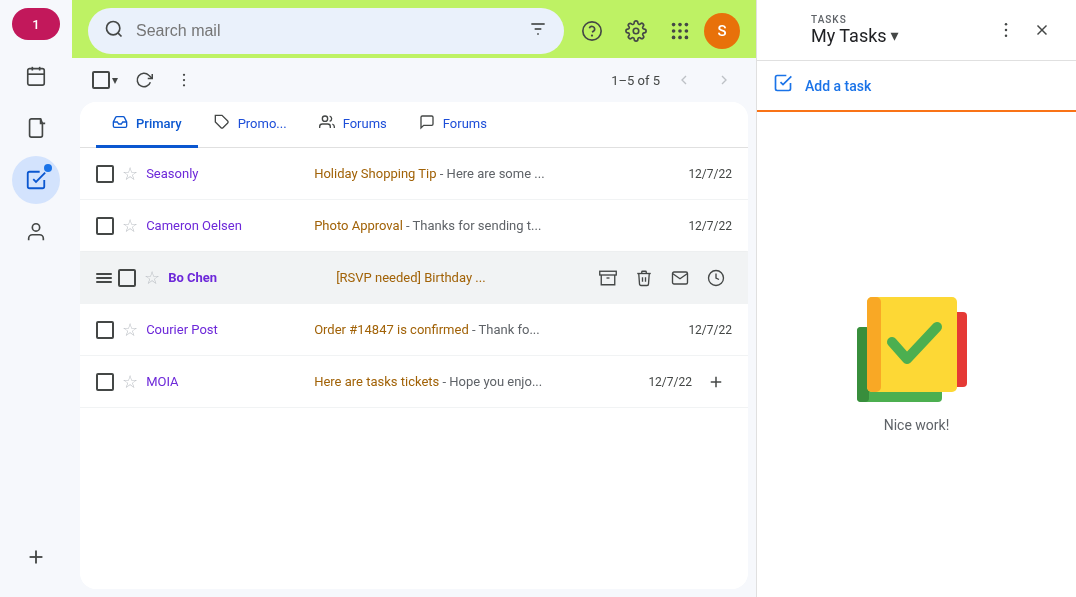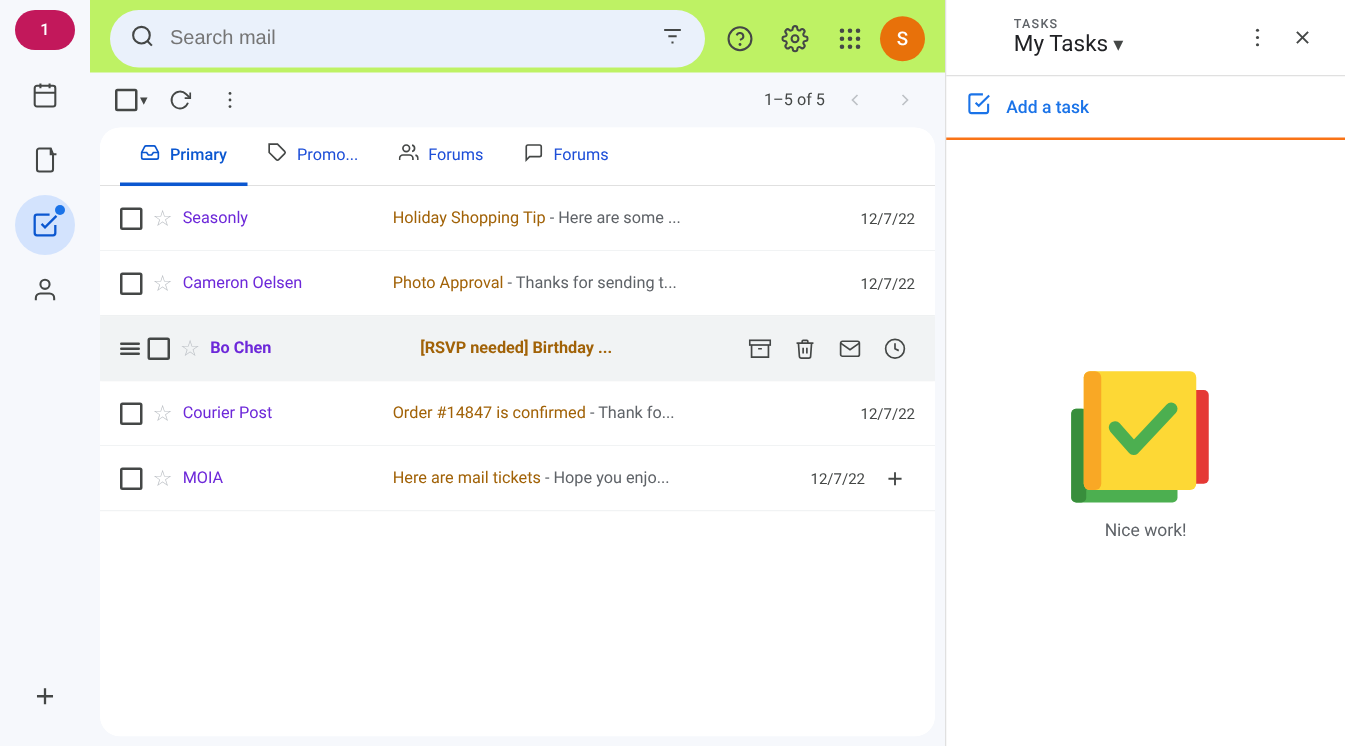--- a/index.html
+++ b/index.html
@@ -568,21 +568,21 @@
       <div class="email-row hovered unread" style="background:#f1f3f4; box-shadow: 0 1px 3px rgba(0,0,0,0.1);">
         <div style="display:flex;flex-direction:column;gap:2px;margin-right:6px;cursor:grab;">
           <span style="width:16px;height:2px;background:#444746;display:block;border-radius:1px;"></span>
           <span style="width:16px;height:2px;background:#444746;display:block;border-radius:1px;"></span>
           <span style="width:16px;height:2px;background:#444746;display:block;border-radius:1px;"></span>
         </div>
         <div class="row-checkbox"></div>
         <span class="row-star">☆</span>
         <span class="sender" style="font-weight:700;">Bo Chen</span>
         <span class="subject-preview">
-          <span class="subject" style="font-weight:700;">[RSVP needed] Birthday ...</span>
+          <span class="subject" style="font-weight:400;">[RSVP needed] Birthday ...</span>
         </span>
 
         <div class="hover-actions" style="display:flex;">
           <div class="hover-action-btn" title="Archive">
             <svg width="18" height="18" viewBox="0 0 24 24" fill="none" stroke="#444746" stroke-width="1.8">
                 <polyline points="21 8 21 21 3 21 3 8"></polyline>
                 <rect x="1" y="3" width="22" height="5"></rect>
                 <line x1="10" y1="12" x2="14" y2="12"></line>
               </svg>
           </div>
@@ -619,21 +619,21 @@
           <span class="preview"> - Thank fo...</span>
         </span>
         <span class="date">12/7/22</span>
       </div>
 
       <div class="email-row">
         <div class="row-checkbox"></div>
         <span class="row-star">☆</span>
         <span class="sender">MOIA</span>
         <span class="subject-preview">
-          <span class="subject">Here are mail tickets</span>
+          <span class="subject">Here are tasks tickets</span>
           <span class="preview"> - Hope you enjo...</span>
         </span>
         <span class="date">12/7/22</span>
         <div style="width:32px;height:32px;border-radius:50%;display:flex;align-items:center;justify-content:center;font-size:20px;color:#444746;cursor:pointer;margin-left:8px;" title="Add to Tasks">
           <svg width="18" height="18" viewBox="0 0 24 24" fill="none" stroke="#444746" stroke-width="2">
               <line x1="12" y1="5" x2="12" y2="19"></line>
               <line x1="5" y1="12" x2="19" y2="12"></line>
             </svg>
         </div>
       </div>

